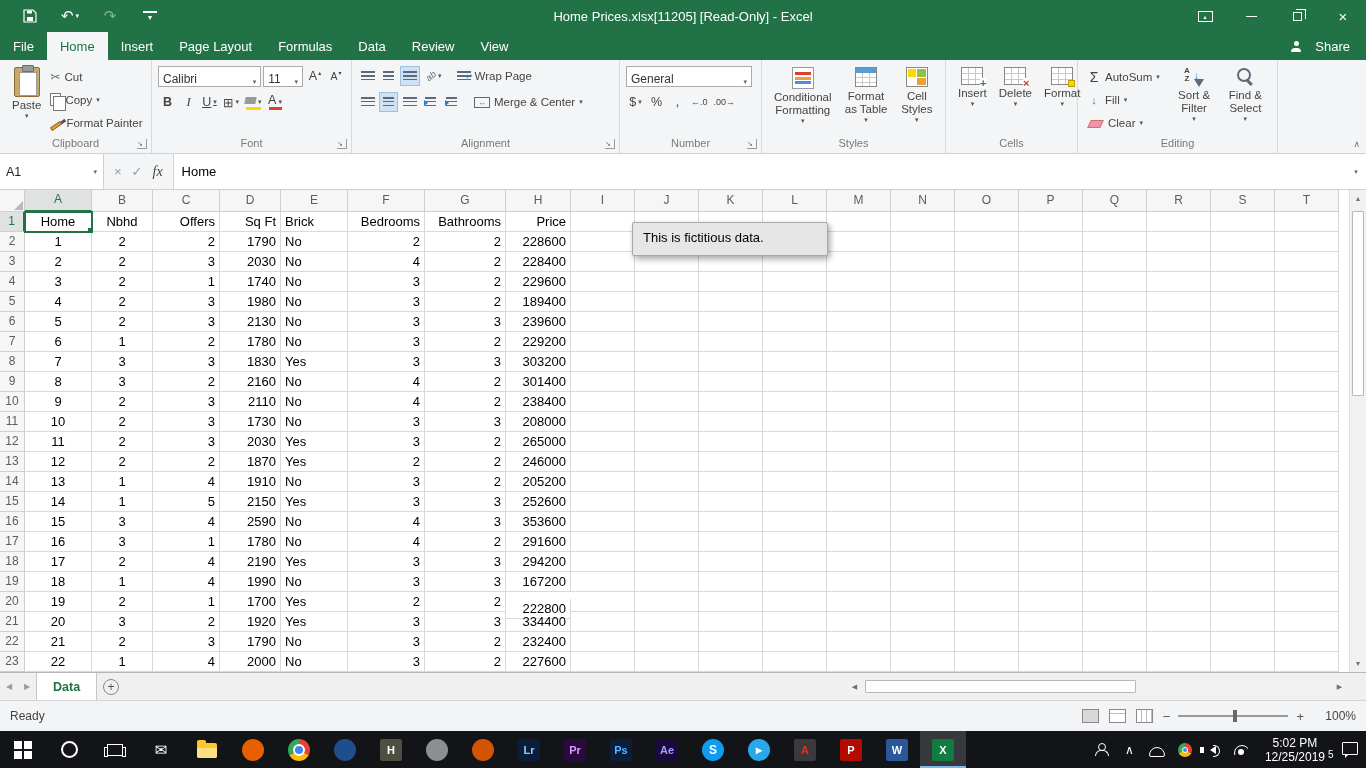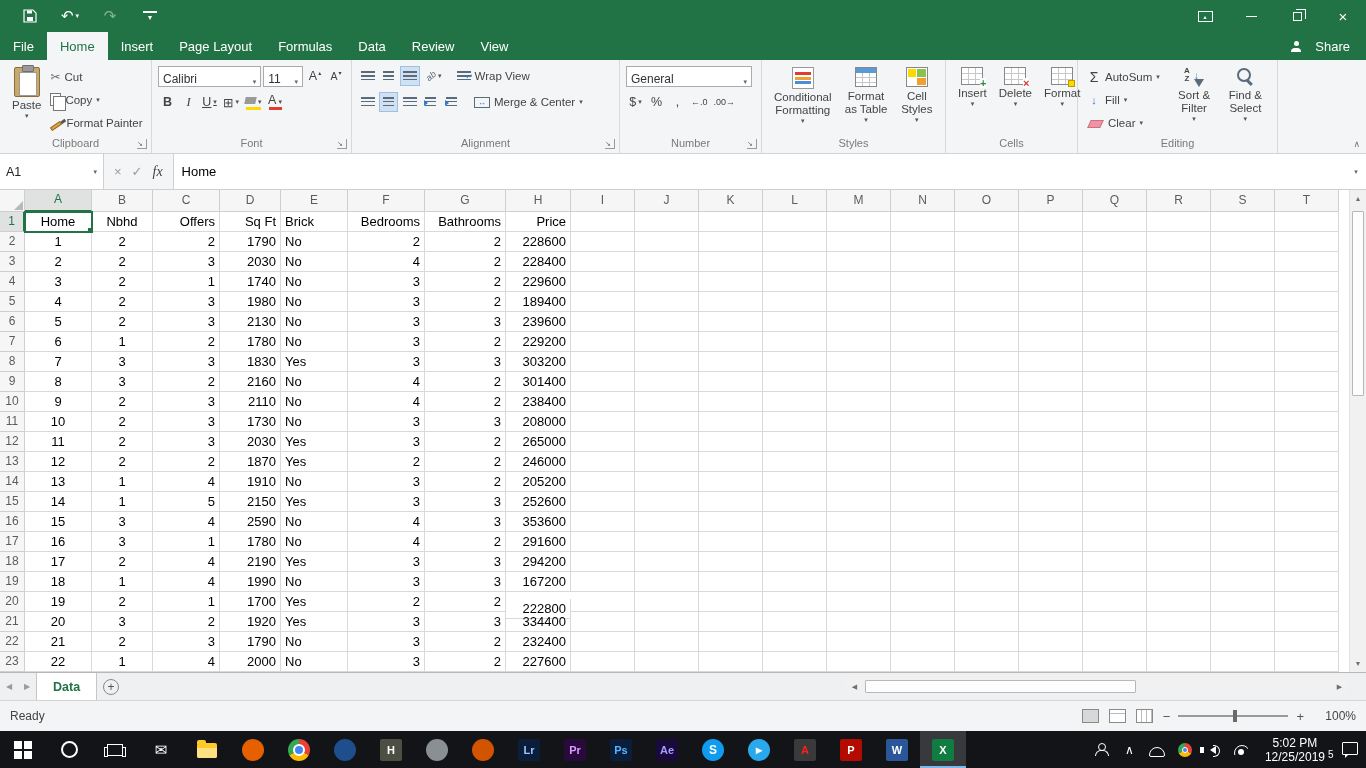--- a/index.html
+++ b/index.html
@@ -206,20 +206,21 @@
         <span>↶</span>
         <span class="mini-caret">▾</span>
       </span>
     <span class="qbtn dim">
         <span>↷</span>
       </span>
     <span class="qbtn">
         <span class="custom-qat">▾</span>
       </span>
   </div>
+  <div class="win-title">Home Prices.xlsx[11205]  [Read-Only] - Excel</div>
   <div class="win-controls">
     <span class="win-btn">
         <span class="rdo-ic">▴</span>
       </span>
     <span class="win-btn">
         <span class="minbar"></span>
       </span>
     <span class="win-btn">
         <span class="restore-ic"></span>
       </span>
@@ -330,21 +331,21 @@
           </span>
         <span class="tbtn sel">
             <span class="ic-lines"></span>
           </span>
         <span class="tbtn">
             <span class="ic-orient">ab</span>
             <span class="scaret">▾</span>
           </span>
         <span class="sbtn" style="margin-left:8px;">
             <span class="ic-lines ic-wrap"></span>
-            <span>Wrap View</span>
+            <span>Wrap Page</span>
           </span>
       </div>
       <div class="rowline">
         <span class="tbtn">
             <span class="ic-lines"></span>
           </span>
         <span class="tbtn sel">
             <span class="ic-lines short"></span>
           </span>
         <span class="tbtn">
@@ -1061,20 +1062,21 @@
           <div class="cell a-left" style="width: 64px;"></div>
           <div class="cell a-left" style="width: 64px;"></div>
           <div class="cell a-left" style="width: 64px;"></div>
           <div class="cell a-left" style="width: 64px;"></div>
           <div class="cell a-left" style="width: 64px;"></div>
           <div class="cell a-left" style="width: 64px;"></div>
           <div class="cell a-left" style="width: 64px;"></div>
         </div>
       </div>
   </div>
+  <div class="comment-box"><span>This is fictitious data.</span></div>
   <div class="vscroll">
     <div class="varr">▲</div>
     <div class="vthumb"></div>
     <div class="varr dn">▼</div>
   </div>
 </div>
 
 <div class="tabbar">
   <span class="tnav">◀</span>
   <span class="tnav">▶</span>

